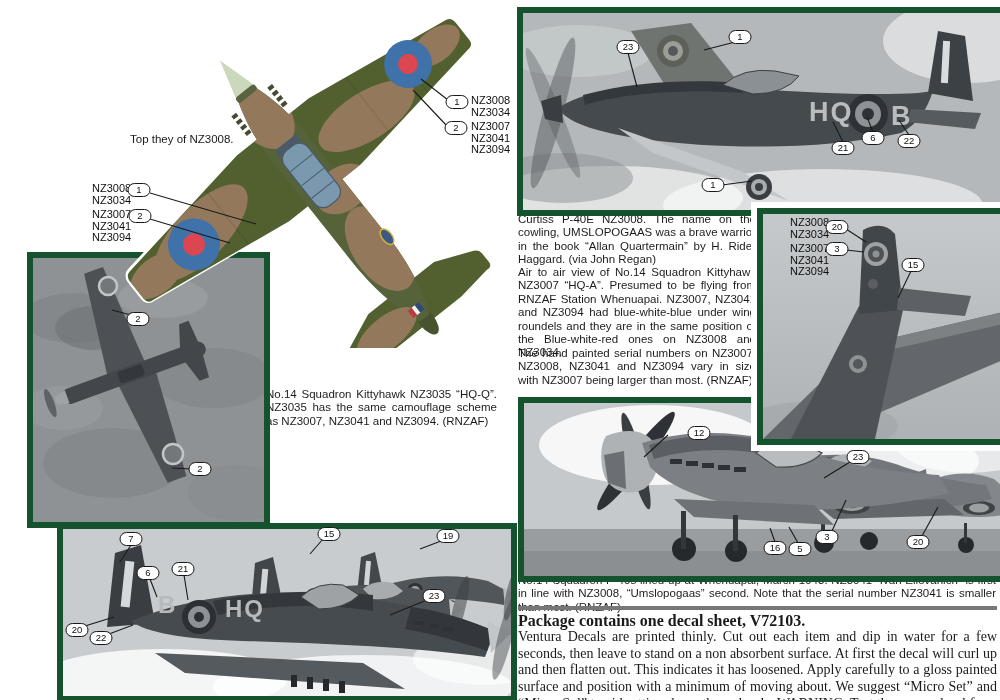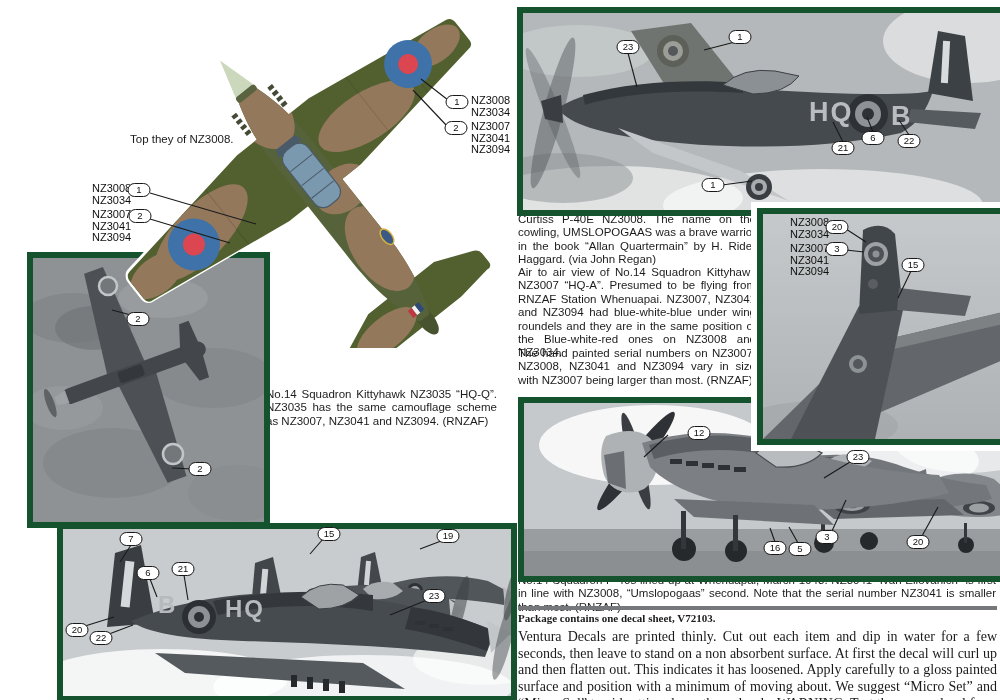--- a/index.html
+++ b/index.html
@@ -411,16 +411,16 @@
   <span class="co" style="left:800px;top:549px;">5</span>
   <span class="co" style="left:918px;top:542px;">20</span>
 
   <div class="abs cap" style="left:518px;top:213px;width:238px;">Curtiss P-40E NZ3008. The name on the cowling, UMSLOPOGAAS was a brave warrior in the book “Allan Quartermain” by H. Rider Haggard. (via John Regan)</div>
   <div class="abs cap" style="left:518px;top:266px;width:238px;">Air to air view of No.14 Squadron Kittyhawk NZ3007 “HQ-A”. Presumed to be flying from RNZAF Station Whenuapai. NZ3007, NZ3041 and NZ3094 had blue-white-blue under wing roundels and they are in the same position of the Blue-white-red ones on NZ3008 and NZ3034.</div>
   <div class="abs cap" style="left:518px;top:347px;width:238px;">The hand painted serial numbers on NZ3007, NZ3008, NZ3041 and NZ3094 vary in size with NZ3007 being larger than most. (RNZAF)</div>
   <div class="abs cap" style="left:266px;top:388px;width:231px;">No.14 Squadron Kittyhawk NZ3035 “HQ-Q”. NZ3035 has the same camouflage scheme as NZ3007, NZ3041 and NZ3094. (RNZAF)</div>
   <div class="abs cap" style="left:518px;top:574px;width:478px;">No.14 Squadron P-40s lined up at Whenuapai, March 1943. NZ3041 “Ivan Ellovanich” is first in line with NZ3008, “Umslopogaas” second. Note that the serial number NZ3041 is smaller than most. (RNZAF)</div>
 
   <div class="divider" style="left:518px;top:606px;width:479px;height:4px;"></div>
-  <div class="abs serif" style="left:518px;top:612px;width:479px;font-size:11px;font-weight:bold;">Package contains one decal sheet, V72103.</div>
+  <div class="abs serif" style="left:518px;top:612px;width:479px;font-size:16px;font-weight:bold;">Package contains one decal sheet, V72103.</div>
   <div class="abs serif" style="left:518px;top:629px;width:479px;font-size:14px;line-height:16.7px;text-align:justify;">Ventura Decals are printed thinly. Cut out each item and dip in water for a few seconds, then leave to stand on a non absorbent surface. At first the decal will curl up and then flatten out. This indicates it has loosened. Apply carefully to a gloss painted surface and position with a minimum of moving about. We suggest “Micro Set” and “Micro Sol” to aid setting down these decals. WARNING. Test them on a decal from this sheet that is not needed for your subject.</div>
 
 </div>
 
 </body></html>

